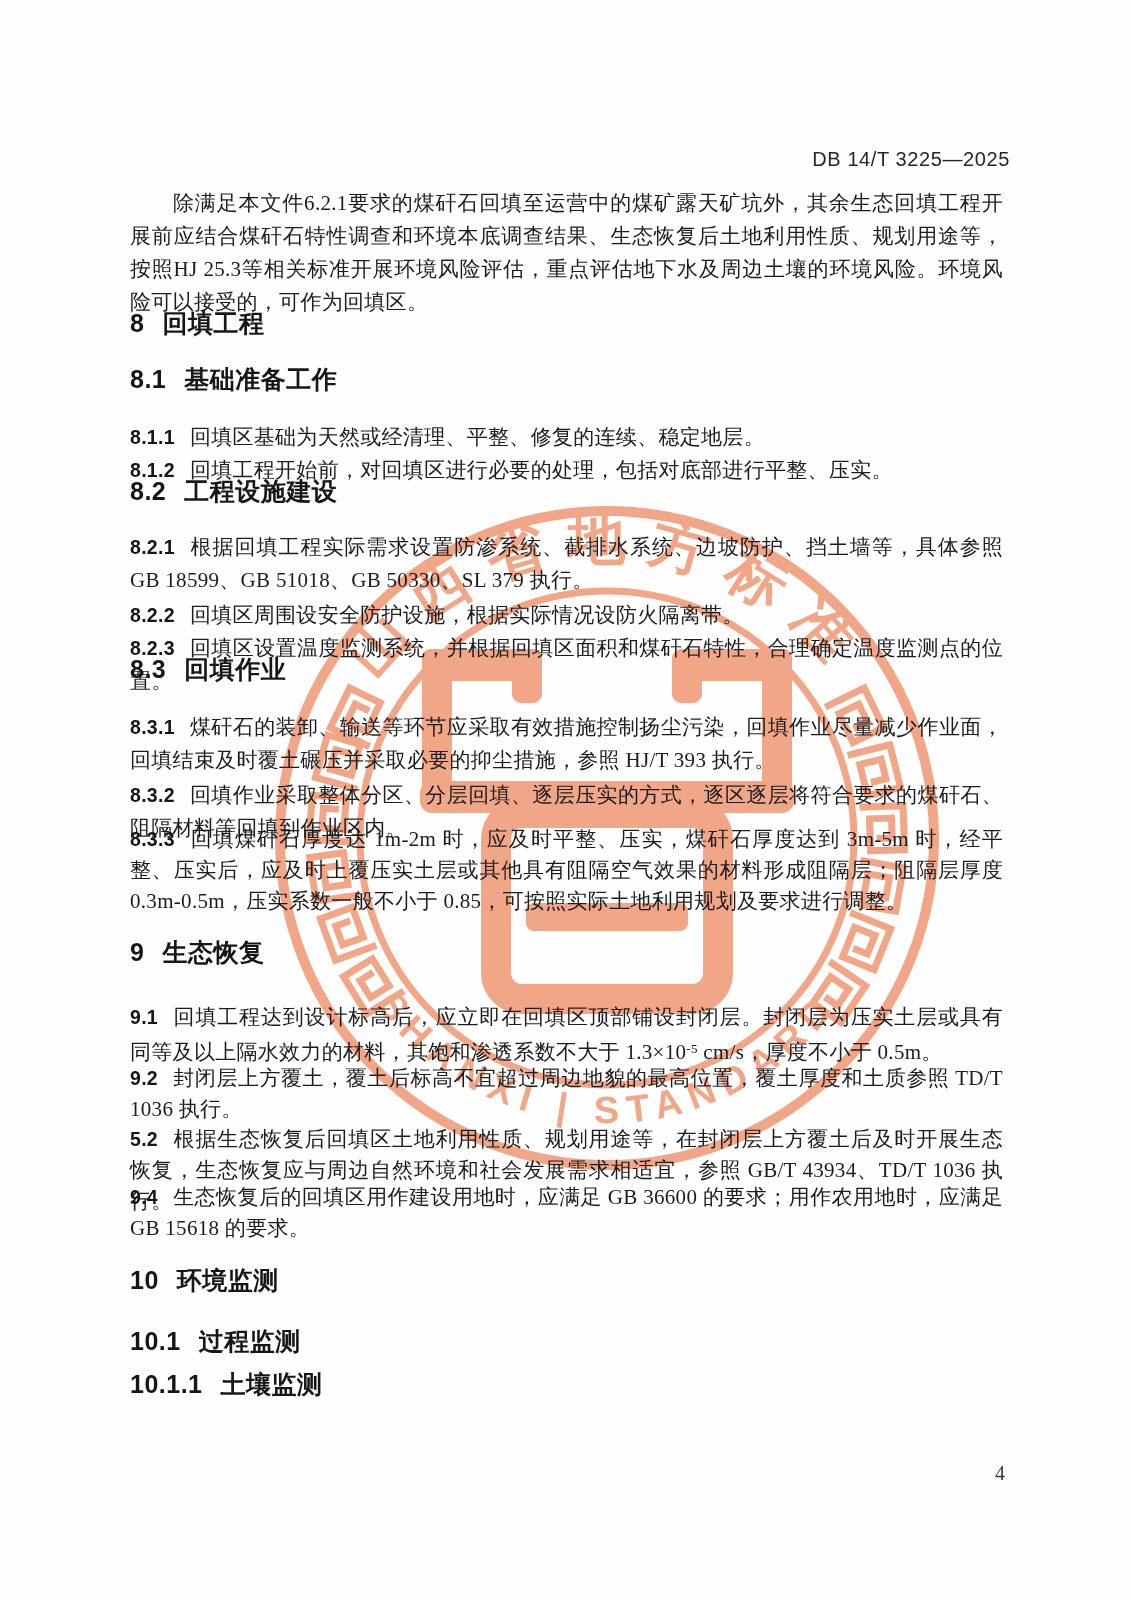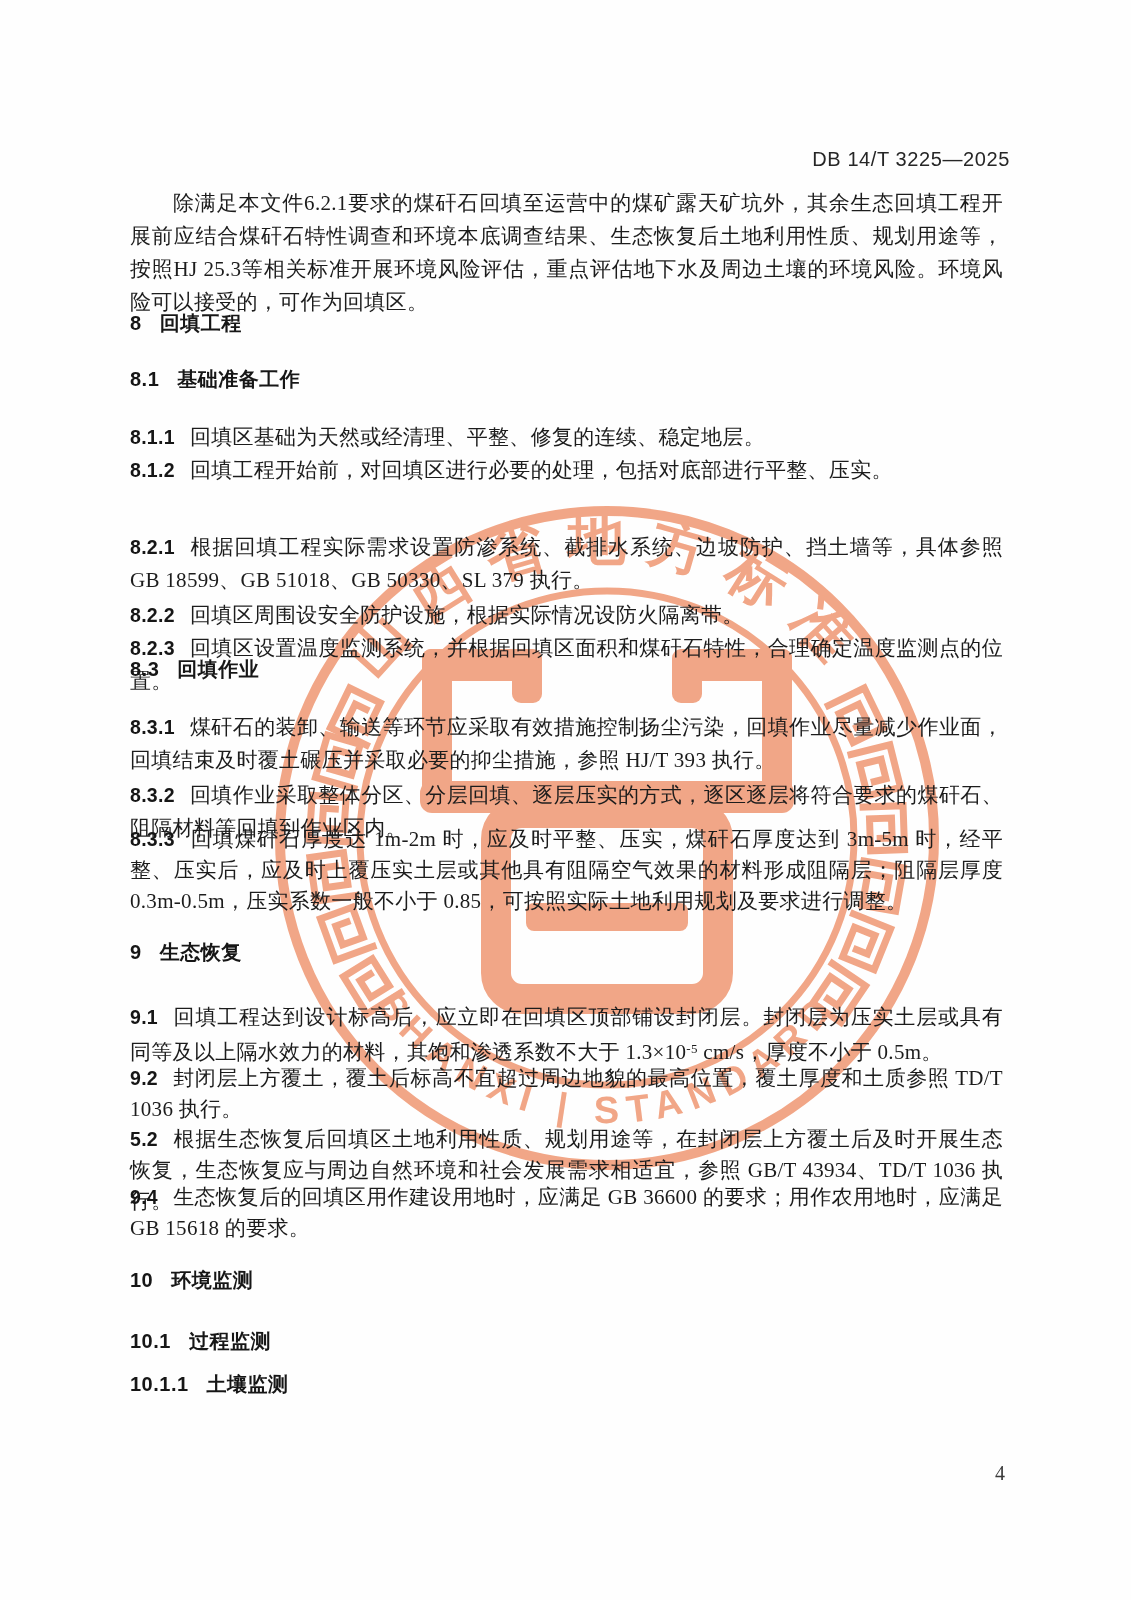--- a/index.html
+++ b/index.html
@@ -12,21 +12,21 @@
     color:#1c1c1c;
   }
   .seal{position:absolute;left:272px;top:503px;z-index:0;opacity:.88;}
   .b{position:absolute;left:130px;width:873px;z-index:1;}
   .body-text{font-size:21px;text-align:justify;letter-spacing:.3px;}
   .lh33{line-height:33px;}
   .lh31{line-height:31px;}
   .indent{text-indent:43px;}
   .heading{
     font-family:"Liberation Sans","DejaVu Sans",sans-serif;
-    font-weight:700;font-size:20px;color:#161616;line-height:24px;
+    font-weight:700;font-size:25px;color:#161616;line-height:24px;
     letter-spacing:.5px;
   }
   .hnum{margin-right:18px;}
   .cnum{
     font-family:"Liberation Sans","DejaVu Sans",sans-serif;
     font-weight:700;font-size:19.5px;color:#161616;
     margin-right:15px;letter-spacing:.3px;
   }
   .doc-number{
     position:absolute;top:148px;right:121px;z-index:1;
@@ -110,20 +110,23 @@
   </div>
 
   <p class="b body-text lh33" style="top:421px;margin:0;">
     <span class="cnum">8.1.1</span><span>回填区基础为天然或经清理、平整、修复的连续、稳定地层。</span>
   </p>
 
   <p class="b body-text lh33" style="top:454px;margin:0;">
     <span class="cnum">8.1.2</span><span>回填工程开始前，对回填区进行必要的处理，包括对底部进行平整、压实。</span>
   </p>
 
+  <div class="b heading" style="top:479px;">
+    <span class="hnum">8.2</span><span>工程设施建设</span>
+  </div>
 
   <p class="b body-text lh33" style="top:531px;margin:0;">
     <span class="cnum">8.2.1</span><span>根据回填工程实际需求设置防渗系统、截排水系统、边坡防护、挡土墙等，具体参照 GB 18599、GB 51018、GB 50330、SL 379 执行。</span>
   </p>
 
   <p class="b body-text lh33" style="top:599px;margin:0;">
     <span class="cnum">8.2.2</span><span>回填区周围设安全防护设施，根据实际情况设防火隔离带。</span>
   </p>
 
   <p class="b body-text lh33" style="top:632px;margin:0;">

